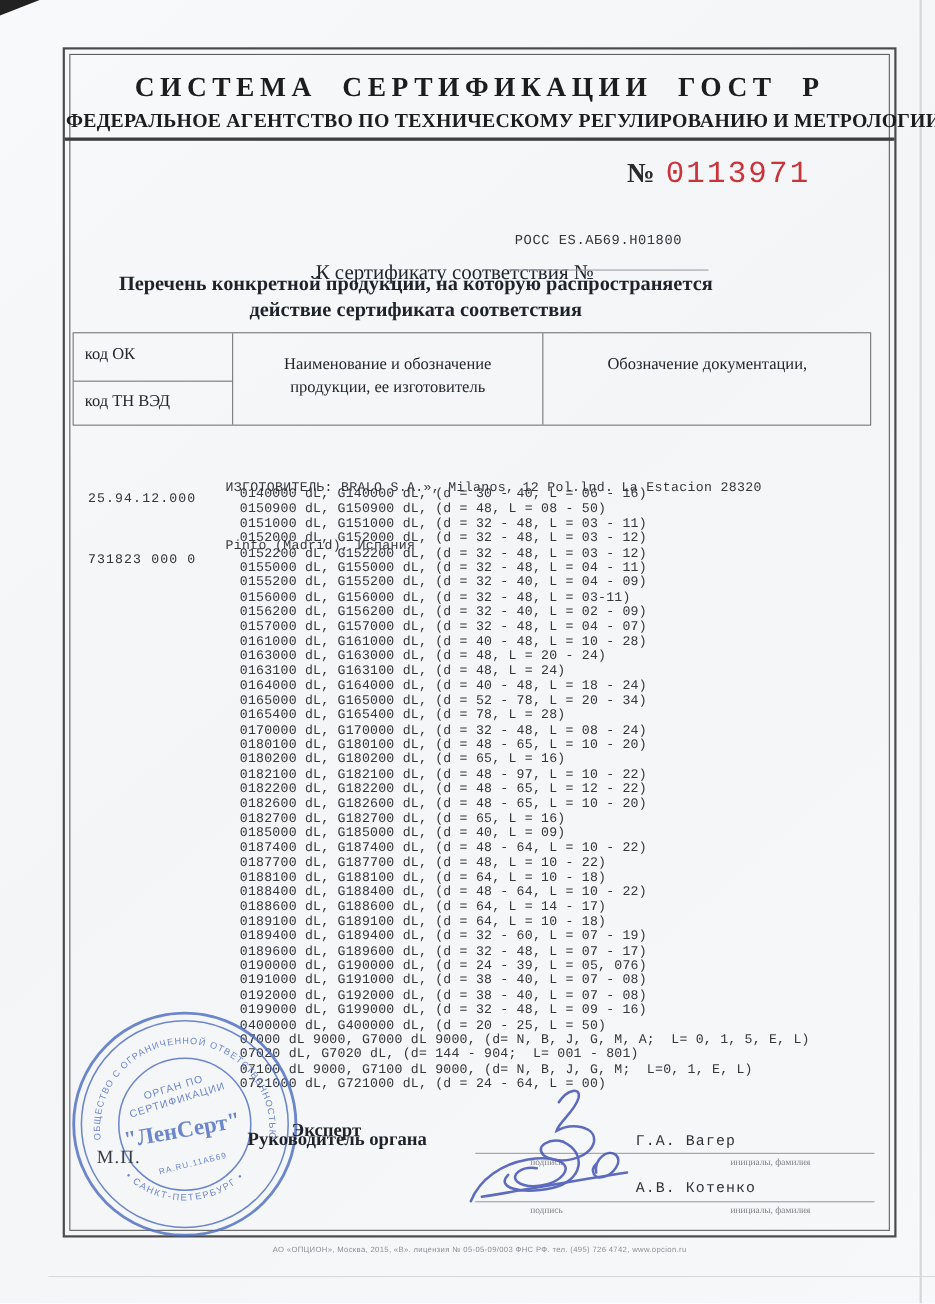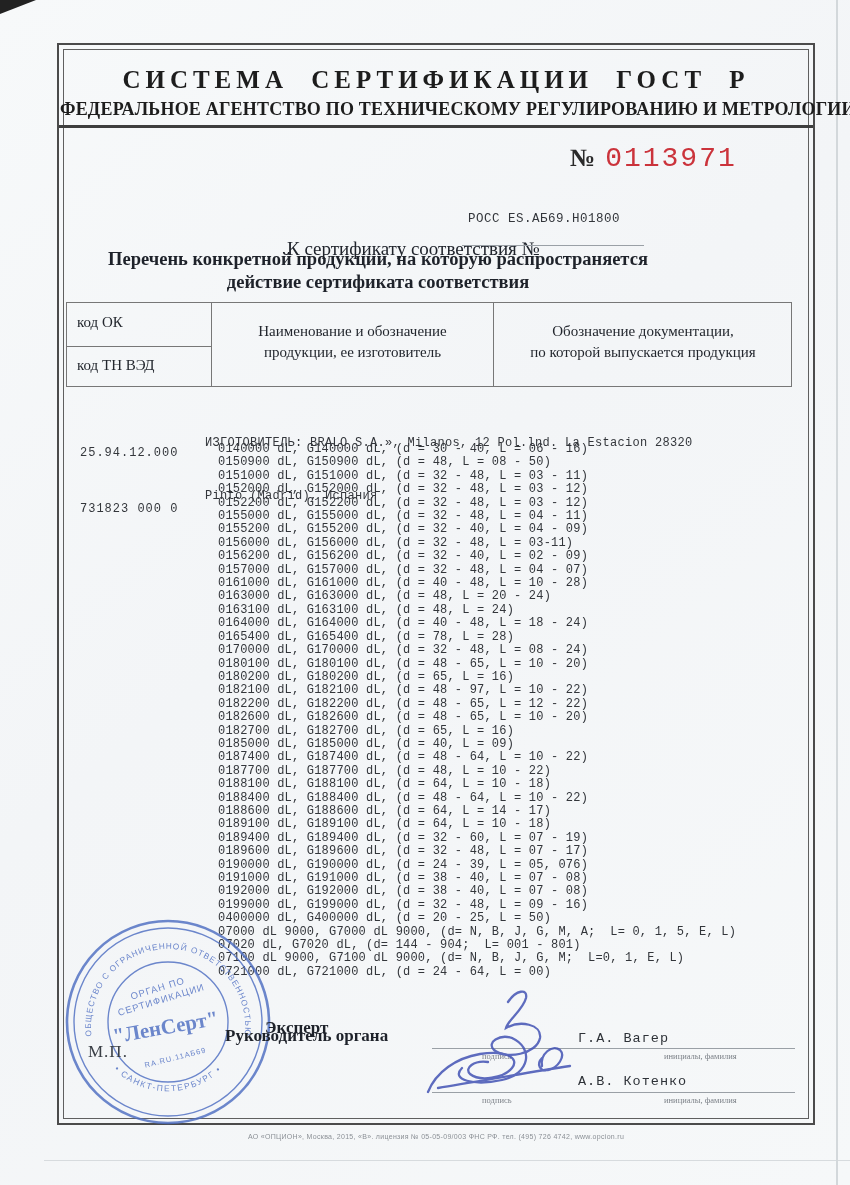--- a/index.html
+++ b/index.html
@@ -137,21 +137,20 @@
     <div class="spec-col-divider" style="left:426px;"></div>
     <div class="spec-row-divider"></div>
     <div class="spec-cell cell-codes1">код ОК</div>
     <div class="spec-cell cell-codes2">код ТН ВЭД</div>
     <div class="spec-cell cell-center cell-c2">
       <div>Наименование и обозначение</div>
       <div>продукции, ее изготовитель</div>
     </div>
     <div class="spec-cell cell-center cell-c3">
       <div>Обозначение документации,</div>
-      <div>по которой выпускается продукция</div>
     </div>
   </div>
 
   <div class="manufacturer mono">
     <div>ИЗГОТОВИТЕЛЬ: BRALO S.A.», Milanos, 12 Pol.lnd. La Estacion 28320</div>
     <div>Pinto (Madrid), Испания</div>
   </div>
 
   <div class="code-ok mono">25.94.12.000</div>
   <div class="code-tnved mono">731823 000 0</div>
@@ -164,20 +163,21 @@
       <div class="product-line">0152200 dL, G152200 dL, (d = 32 - 48, L = 03 - 12)</div>
       <div class="product-line">0155000 dL, G155000 dL, (d = 32 - 48, L = 04 - 11)</div>
       <div class="product-line">0155200 dL, G155200 dL, (d = 32 - 40, L = 04 - 09)</div>
       <div class="product-line">0156000 dL, G156000 dL, (d = 32 - 48, L = 03-11)</div>
       <div class="product-line">0156200 dL, G156200 dL, (d = 32 - 40, L = 02 - 09)</div>
       <div class="product-line">0157000 dL, G157000 dL, (d = 32 - 48, L = 04 - 07)</div>
       <div class="product-line">0161000 dL, G161000 dL, (d = 40 - 48, L = 10 - 28)</div>
       <div class="product-line">0163000 dL, G163000 dL, (d = 48, L = 20 - 24)</div>
       <div class="product-line">0163100 dL, G163100 dL, (d = 48, L = 24)</div>
       <div class="product-line">0164000 dL, G164000 dL, (d = 40 - 48, L = 18 - 24)</div>
+      <div class="product-line">0165000 dL, G165000 dL, (d = 52 - 78, L = 20 - 34)</div>
       <div class="product-line">0165400 dL, G165400 dL, (d = 78, L = 28)</div>
       <div class="product-line">0170000 dL, G170000 dL, (d = 32 - 48, L = 08 - 24)</div>
       <div class="product-line">0180100 dL, G180100 dL, (d = 48 - 65, L = 10 - 20)</div>
       <div class="product-line">0180200 dL, G180200 dL, (d = 65, L = 16)</div>
       <div class="product-line">0182100 dL, G182100 dL, (d = 48 - 97, L = 10 - 22)</div>
       <div class="product-line">0182200 dL, G182200 dL, (d = 48 - 65, L = 12 - 22)</div>
       <div class="product-line">0182600 dL, G182600 dL, (d = 48 - 65, L = 10 - 20)</div>
       <div class="product-line">0182700 dL, G182700 dL, (d = 65, L = 16)</div>
       <div class="product-line">0185000 dL, G185000 dL, (d = 40, L = 09)</div>
       <div class="product-line">0187400 dL, G187400 dL, (d = 48 - 64, L = 10 - 22)</div>

